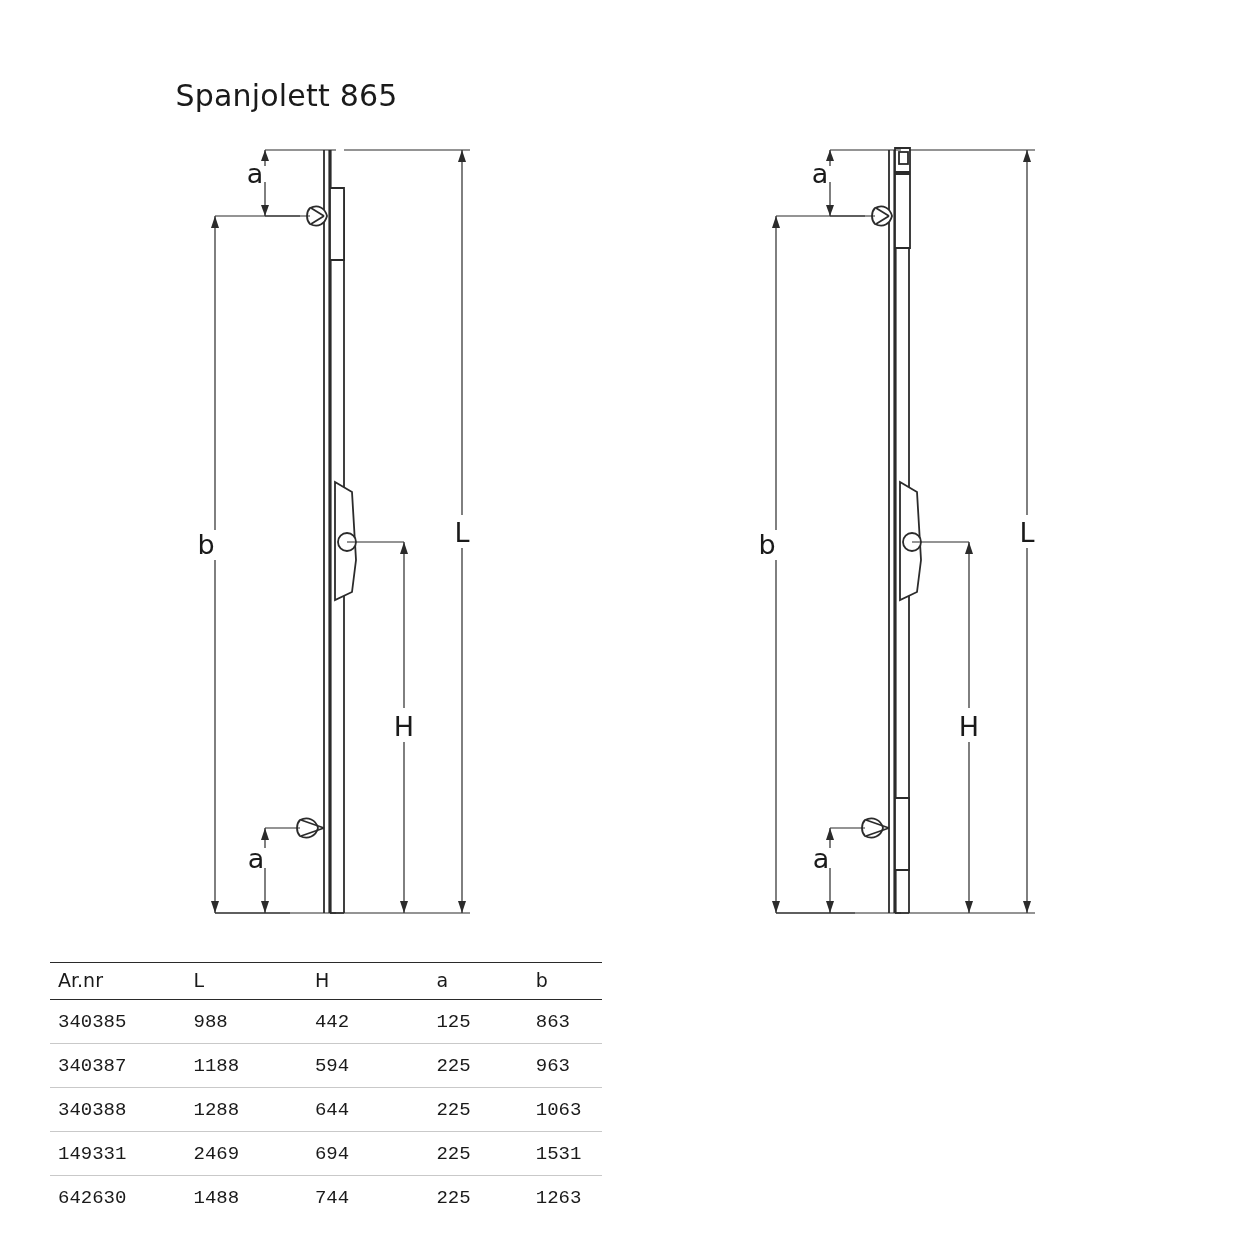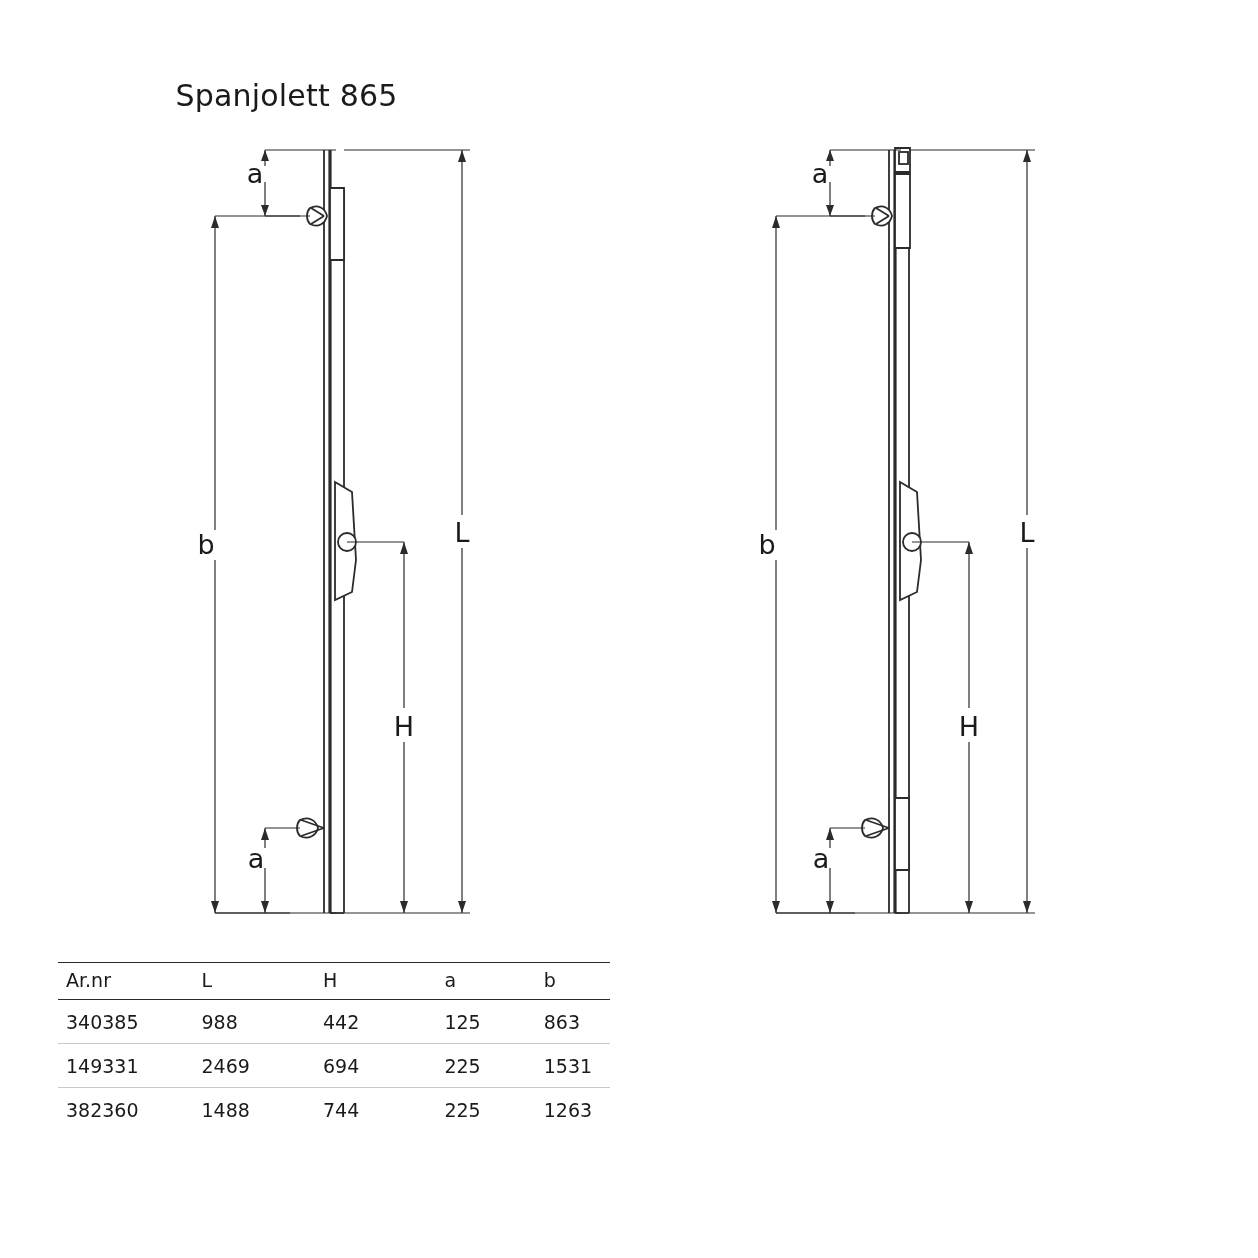--- a/index.html
+++ b/index.html
@@ -49,41 +49,42 @@
     left: 0;
     width: 629px;
     height: 810px;
   }
 
   
   .table-wrap {
     position: absolute;
     font-size: 19px;
   }
-  .table-wrap.left  { left: 58px;  top: 962px; width: 552px; }
+  .table-wrap.left  { left: 50px;  top: 962px; width: 552px; }
 
   table.spec {
     border-collapse: collapse;
     width: 100%;
   }
   table.spec th {
     font-weight: 400;
     text-align: left;
     padding: 6px 0 8px 0;
     color: #1a1a1a;
     font-size: 19px;
   }
   table.spec thead tr {
     border-top: 1.6px solid #2a2a2a;
     border-bottom: 1.6px solid #2a2a2a;
   }
   table.spec td {
     padding: 11px 0 10px 0;
     color: #1a1a1a;
     font-size: 19px;
+    font-family: Liberation Mono, monospace;
   }
   table.spec tbody tr {
     border-bottom: 1px solid #c9c9c9;
   }
   table.spec tbody tr:last-child {
     border-bottom: none;
   }
   .col-0 { width: 26%; padding-left: 8px !important; }
   .col-1 { width: 22%; }
   .col-2 { width: 22%; }
@@ -188,28 +189,42 @@
         </thead>
         <tbody>
           <tr>
             <td class="col-0">340385</td>
             <td class="col-1">988</td>
             <td class="col-2">442</td>
             <td class="col-3">125</td>
             <td class="col-4">863</td>
           </tr>
           <tr>
+            <td class="col-0">340387</td>
+            <td class="col-1">1188</td>
+            <td class="col-2">594</td>
+            <td class="col-3">225</td>
+            <td class="col-4">963</td>
+          </tr>
+          <tr>
+            <td class="col-0">340388</td>
+            <td class="col-1">1288</td>
+            <td class="col-2">644</td>
+            <td class="col-3">225</td>
+            <td class="col-4">1063</td>
+          </tr>
+          <tr>
             <td class="col-0">149331</td>
             <td class="col-1">2469</td>
             <td class="col-2">694</td>
             <td class="col-3">225</td>
             <td class="col-4">1531</td>
           </tr>
           <tr>
-            <td class="col-0">382360</td>
+            <td class="col-0">642630</td>
             <td class="col-1">1488</td>
             <td class="col-2">744</td>
             <td class="col-3">225</td>
             <td class="col-4">1263</td>
           </tr>
         </tbody>
       </table>
     </div>
   </div>
 

